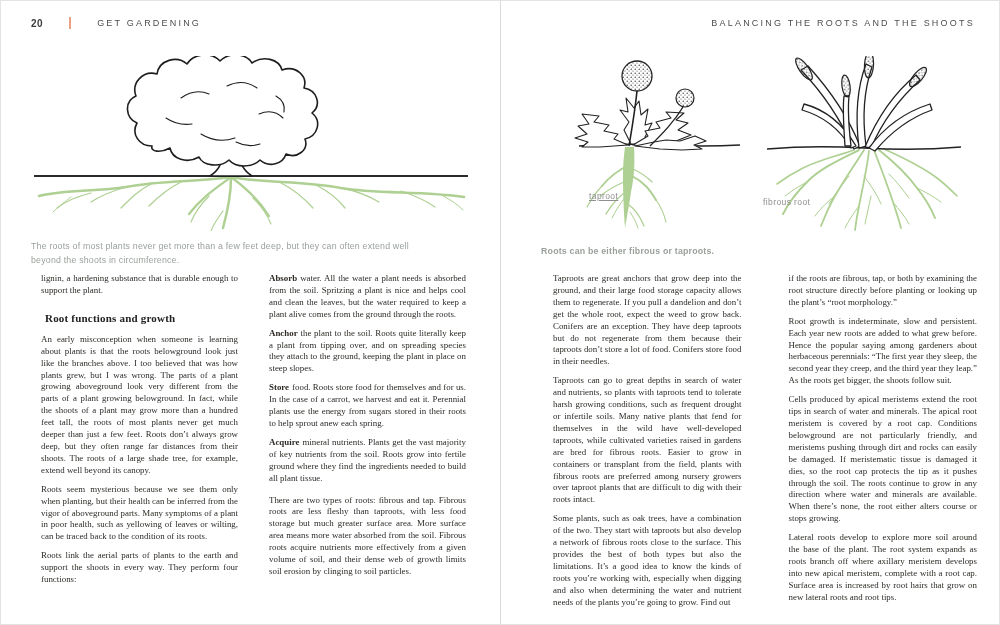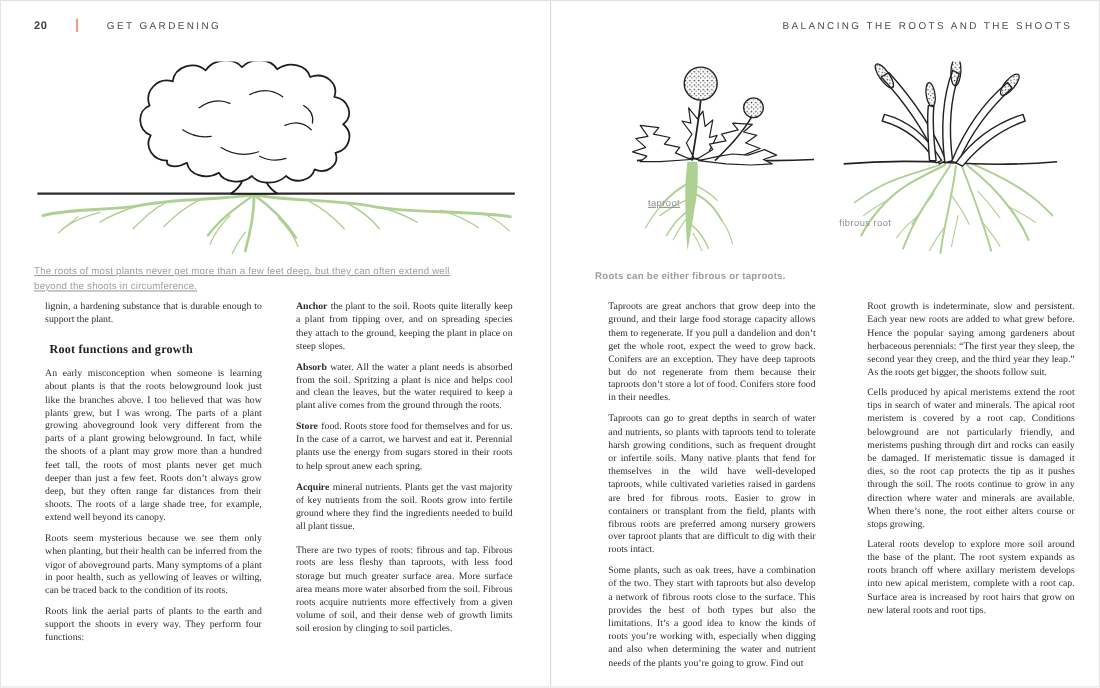--- a/index.html
+++ b/index.html
@@ -27,29 +27,29 @@
   
   .figure-svg{position:absolute;}
   #tree-figure{left:30px;top:55px;}
   #dandelion-figure{left:553px;top:55px;margin-left:-500px;}
   #grass-figure{left:758px;top:55px;margin-left:-500px;}
   #page-right .figure-svg{position:absolute;}
   .fig-label{
     position:absolute;font-family:"Liberation Sans", sans-serif;font-size:8.5px;
     color:#8f8f8f;letter-spacing:0.4px;
   }
-  #label-taproot{left:88px;top:178px;text-decoration:underline;}
+  #label-taproot{left:88px;top:190px;text-decoration:underline;}
   #label-fibrous{left:262px;top:196px;}
 
   
   .caption{
     position:absolute;font-family:"Liberation Sans", sans-serif;font-size:8.8px;
     line-height:14px;color:#9aa19b;letter-spacing:0.2px;
   }
-  #caption-left{left:30px;top:238px;width:400px;text-decoration:underline;}
+  #caption-left{left:30px;top:238px;width:400px;}
   #caption-right{left:40px;top:243px;width:320px;font-weight:bold;}
 
   
   .columns{
     position:absolute;top:272px;display:flex;
   }
   #page-left .columns{left:28px;width:438px;gap:19px;}
   #page-right .columns{left:40px;width:436px;gap:35px;}
   .col{width:209px;font-size:8.9px;line-height:11.9px;text-align:justify;}
   .col p{margin:0 0 7px 12px;}
@@ -113,22 +113,22 @@
 
   <div class="columns">
     <div class="col">
       <p>lignin, a hardening substance that is durable enough to support the plant.</p>
       <h3 class="section-heading">Root functions and growth</h3>
       <p>An early misconception when someone is learning about plants is that the roots belowground look just like the branches above. I too believed that was how plants grew, but I was wrong. The parts of a plant growing aboveground look very different from the parts of a plant growing belowground. In fact, while the shoots of a plant may grow more than a hundred feet tall, the roots of most plants never get much deeper than just a few feet. Roots don’t always grow deep, but they often range far distances from their shoots. The roots of a large shade tree, for example, extend well beyond its canopy.</p>
       <p>Roots seem mysterious because we see them only when planting, but their health can be inferred from the vigor of aboveground parts. Many symptoms of a plant in poor health, such as yellowing of leaves or wilting, can be traced back to the condition of its roots.</p>
       <p>Roots link the aerial parts of plants to the earth and support the shoots in every way. They perform four functions:</p>
     </div>
     <div class="col">
+      <p class="fn-para"><span class="lead">Absorb</span><span>water. All the water a plant needs is absorbed from the soil. Spritzing a plant is nice and helps cool and clean the leaves, but the water required to keep a plant alive comes from the ground through the roots.</span></p>
       <p class="fn-para"><span class="lead">Anchor</span><span>the plant to the soil. Roots quite literally keep a plant from tipping over, and on spreading species they attach to the ground, keeping the plant in place on steep slopes.</span></p>
-      <p class="fn-para"><span class="lead">Absorb</span><span>water. All the water a plant needs is absorbed from the soil. Spritzing a plant is nice and helps cool and clean the leaves, but the water required to keep a plant alive comes from the ground through the roots.</span></p>
       <p class="fn-para"><span class="lead">Store</span><span>food. Roots store food for themselves and for us. In the case of a carrot, we harvest and eat it. Perennial plants use the energy from sugars stored in their roots to help sprout anew each spring.</span></p>
       <p class="fn-para"><span class="lead">Acquire</span><span>mineral nutrients. Plants get the vast majority of key nutrients from the soil. Roots grow into fertile ground where they find the ingredients needed to build all plant tissue.</span></p>
       <p style="margin-top:10px;">There are two types of roots: fibrous and tap. Fibrous roots are less fleshy than taproots, with less food storage but much greater surface area. More surface area means more water absorbed from the soil. Fibrous roots acquire nutrients more effectively from a given volume of soil, and their dense web of growth limits soil erosion by clinging to soil particles.</p>
     </div>
   </div>
 </div>
 
 <div class="page" id="page-right">
 
   <div class="pagehead">
@@ -217,18 +217,19 @@
 
   <div class="caption" id="caption-right">Roots can be either fibrous or taproots.</div>
 
   <div class="columns">
     <div class="col">
       <p>Taproots are great anchors that grow deep into the ground, and their large food storage capacity allows them to regenerate. If you pull a dandelion and don’t get the whole root, expect the weed to grow back. Conifers are an exception. They have deep taproots but do not regenerate from them because their taproots don’t store a lot of food. Conifers store food in their needles.</p>
       <p>Taproots can go to great depths in search of water and nutrients, so plants with taproots tend to tolerate harsh growing conditions, such as frequent drought or infertile soils. Many native plants that fend for themselves in the wild have well-developed taproots, while cultivated varieties raised in gardens are bred for fibrous roots. Easier to grow in containers or transplant from the field, plants with fibrous roots are preferred among nursery growers over taproot plants that are difficult to dig with their roots intact.</p>
       <p>Some plants, such as oak trees, have a combination of the two. They start with taproots but also develop a network of fibrous roots close to the surface. This provides the best of both types but also the limitations. It’s a good idea to know the kinds of roots you’re working with, especially when digging and also when determining the water and nutrient needs of the plants you’re going to grow. Find out</p>
     </div>
     <div class="col">
+      <p>if the roots are fibrous, tap, or both by examining the root structure directly before planting or looking up the plant’s “root morphology.”</p>
       <p>Root growth is indeterminate, slow and persistent. Each year new roots are added to what grew before. Hence the popular saying among gardeners about herbaceous perennials: “The first year they sleep, the second year they creep, and the third year they leap.” As the roots get bigger, the shoots follow suit.</p>
       <p>Cells produced by apical meristems extend the root tips in search of water and minerals. The apical root meristem is covered by a root cap. Conditions belowground are not particularly friendly, and meristems pushing through dirt and rocks can easily be damaged. If meristematic tissue is damaged it dies, so the root cap protects the tip as it pushes through the soil. The roots continue to grow in any direction where water and minerals are available. When there’s none, the root either alters course or stops growing.</p>
       <p>Lateral roots develop to explore more soil around the base of the plant. The root system expands as roots branch off where axillary meristem develops into new apical meristem, complete with a root cap. Surface area is increased by root hairs that grow on new lateral roots and root tips.</p>
     </div>
   </div>
 </div>
 
 </body></html>

